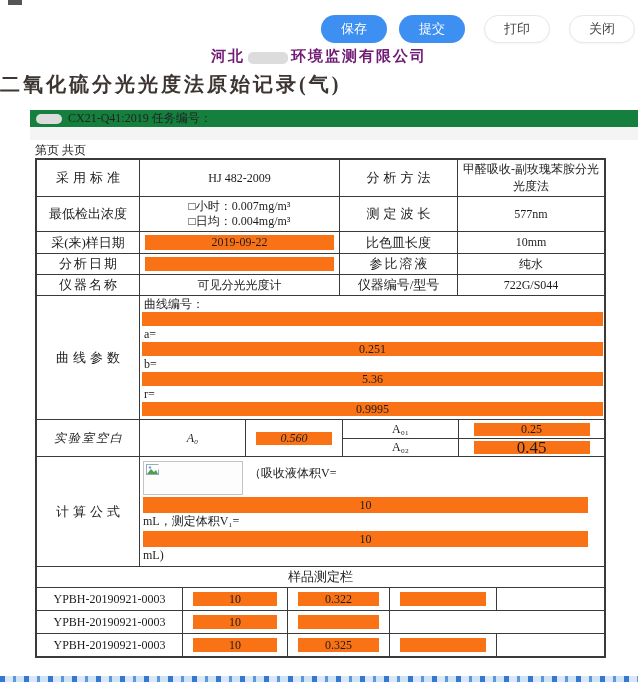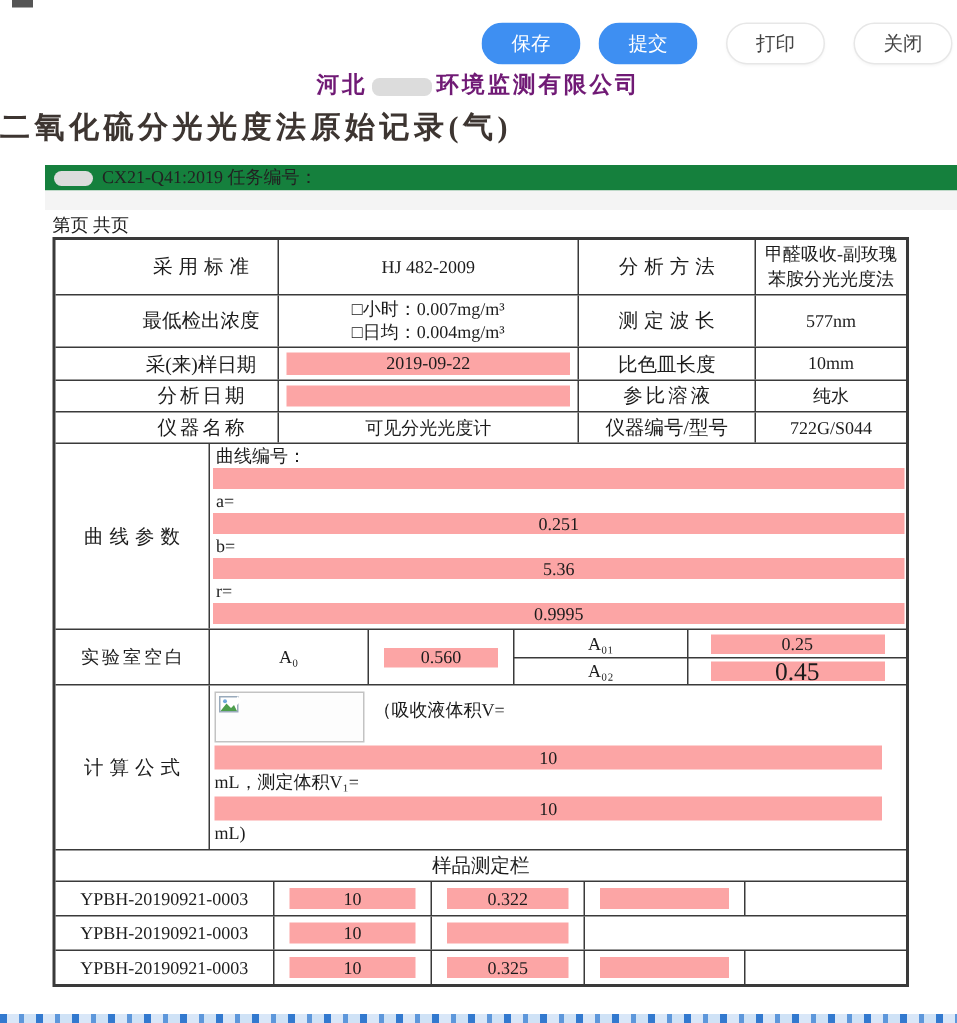--- a/index.html
+++ b/index.html
@@ -27,43 +27,43 @@
 
   .task-band { margin:12px 0 0 30px; }
   .task-band .line1 { height:17px; background:#15803d; font-size:12px; line-height:17px; padding-left:6px; color:#222; }
   .task-band .line2 { height:13px; background:#f4f4f4; }
   .page-info { margin:2px 0 1px 35px; font-size:12px; height:15px; }
 
   
   .tbl { margin-left:35px; width:571px; border:2px solid #3a3a3a; background:#fff; }
   .row { display:grid; border-top:1px solid #3a3a3a; }
   .row:first-child { border-top:none; }
-  .cols4 { grid-template-columns:102px 200px 118px 1fr;padding-left:46px; }
+  .cols4 { grid-template-columns:102px 200px 118px 1fr; }
   .cell { border-left:1px solid #3a3a3a; display:flex; align-items:center; justify-content:center;
     text-align:center; font-size:12px; padding:1px 2px; }
   .cell:first-child { border-left:none; }
   .lbl { font-size:13px; }
   .ls4 { letter-spacing:4px; text-indent:4px; }
   .ls2 { letter-spacing:2px; text-indent:2px; }
-  .band { background:#fca5a5; display:flex; align-items:center; justify-content:center; font-size:12px; }
+  .band { background:#f97316; display:flex; align-items:center; justify-content:center; font-size:12px; }
   .cell .band.fill { flex:1; align-self:stretch; margin:2px 3px; }
   .left-lines { display:flex; flex-direction:column; align-items:flex-start; justify-content:center; line-height:15px; }
   .h32 { min-height:32px; } .h34 { min-height:34px; } .h20 { min-height:20px; }
   .h18 { min-height:18px; } .h15 { min-height:15px; }
 
   
   .curve { grid-template-columns:102px 1fr; }
   .curve-content { border-left:1px solid #3a3a3a; padding:1px 1px 2px 2px; }
   .cline { font-size:12px; height:14px; line-height:14px; padding-left:2px; }
   .cband { height:14px; margin:1px 0; }
 
   
   .blank-grid { grid-template-columns:102px 106px 97px 116px 1fr; grid-template-rows:18px 18px; }
   .bg-cell { border-left:1px solid #3a3a3a; display:flex; align-items:center; justify-content:center; font-size:12px; }
-  .bg-cell.span2 { grid-row:1/3; }
+  .bg-cell.span2 { grid-row:1/3;font-style:italic; }
   .bg-cell.bt { border-top:1px solid #3a3a3a; }
   .mini-band { width:80%; height:13px; }
   .big-val { font-size:17px; }
 
   
   .formula { grid-template-columns:102px 1fr; }
   .formula-content { border-left:1px solid #3a3a3a; padding:2px 16px 3px 3px; font-size:12px; }
   .f-line1 { display:flex; align-items:flex-start; }
   .img-box { width:100px; height:34px; border:1px solid #c3c3c3; background:#fdfdfd; margin-top:2px; padding:2px; flex:none; }
   .f-txt1 { padding:6px 0 0 6px; }

